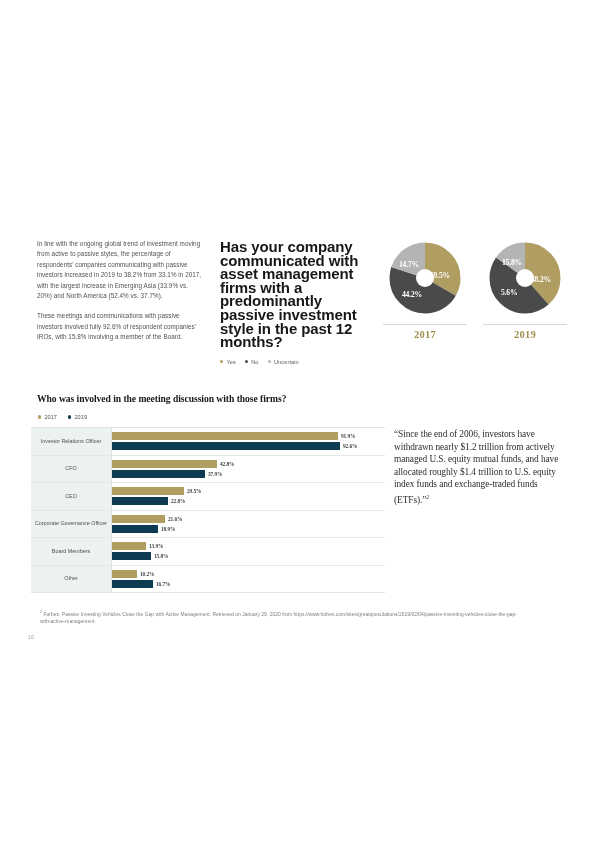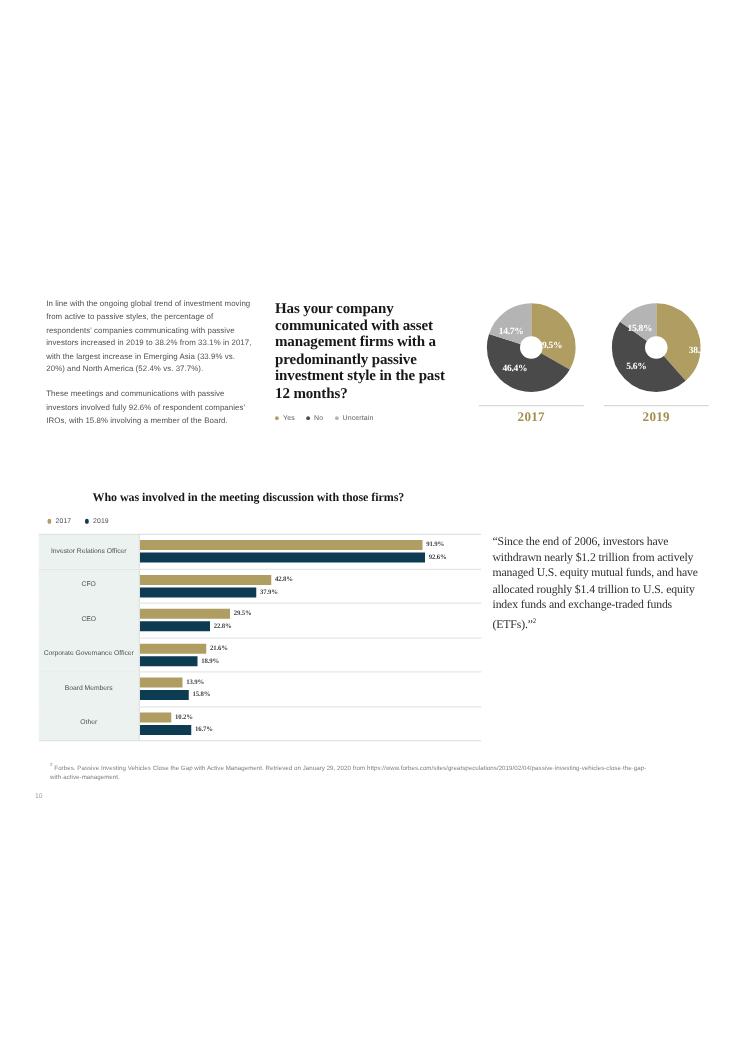--- a/index.html
+++ b/index.html
@@ -36,23 +36,23 @@
   .intro p { margin: 0 0 10px 0; }
 
   
   .question {
     position: absolute;
     left: 220px;
     top: 240px;
     width: 145px;
   }
   .question-title {
-    font-family: Liberation Serif, serif;
+    font-family: Liberation Sans, sans-serif;
     font-weight: bold;
-    font-size: 12px;
+    font-size: 15px;
     line-height: 13.6px;
     color: #16181a;
     letter-spacing: -0.1px;
   }
   .legend-row {
     display: flex;
     align-items: center;
     gap: 9px;
     margin-top: 10px;
   }
@@ -113,21 +113,20 @@
   
   .section-title {
     position: absolute;
     left: 37px;
     top: 393px;
     font-family: "Liberation Serif", serif;
     font-weight: bold;
     font-size: 9.6px;
     color: #16181a;
     letter-spacing: -0.05px;
-    margin-left: 37px;
   }
   .chart-legend {
     position: absolute;
     left: 38px;
     top: 414px;
     display: flex;
     gap: 11px;
   }
   .chart-legend .legend-item { font-size: 5.5px; color: #4d5156; }
 
@@ -258,39 +257,39 @@
       <svg width="78" height="78" viewBox="0 0 78 78">
 
         <circle r="19.5" cx="39" cy="39" fill="transparent" stroke="#b09d62" stroke-width="32" stroke-dasharray="40.55 82.01" transform="rotate(-90 39 39)"></circle>
 
         <circle r="19.5" cx="39" cy="39" fill="transparent" stroke="#4a4a4a" stroke-width="32" stroke-dasharray="56.85 65.71" stroke-dashoffset="-40.55" transform="rotate(-90 39 39)"></circle>
 
         <circle r="19.5" cx="39" cy="39" fill="transparent" stroke="#b4b4b4" stroke-width="32" stroke-dasharray="25.11 97.45" stroke-dashoffset="-97.40" transform="rotate(-90 39 39)"></circle>
         <circle r="9" cx="39" cy="39" fill="#ffffff"></circle>
       </svg>
       <span class="donut-label" style="left:44px; top:32px;">69.5%</span>
-      <span class="donut-label" style="left:16px; top:51px;">46.4%</span>
+      <span class="donut-label" style="left:16px; top:51px;">44.2%</span>
       <span class="donut-label" style="left:13px; top:21px;">14.7%</span>
     </div>
     <div class="donut-rule"></div>
     <div class="donut-year">2017</div>
   </div>
 
   <div class="donut-wrap d2019">
     <div class="donut">
       <svg width="78" height="78" viewBox="0 0 78 78">
 
         <circle r="19.5" cx="39" cy="39" fill="transparent" stroke="#b09d62" stroke-width="32" stroke-dasharray="46.80 75.76" transform="rotate(-90 39 39)"></circle>
 
         <circle r="19.5" cx="39" cy="39" fill="transparent" stroke="#4a4a4a" stroke-width="32" stroke-dasharray="56.48 66.08" stroke-dashoffset="-46.80" transform="rotate(-90 39 39)"></circle>
 
         <circle r="19.5" cx="39" cy="39" fill="transparent" stroke="#b4b4b4" stroke-width="32" stroke-dasharray="19.36 103.20" stroke-dashoffset="-103.28" transform="rotate(-90 39 39)"></circle>
         <circle r="9" cx="39" cy="39" fill="#ffffff"></circle>
       </svg>
-      <span class="donut-label" style="left:45px; top:36px;margin-left:20px;">38.2%</span>
+      <span class="donut-label" style="left:45px; top:36px;">38.2%</span>
       <span class="donut-label" style="left:15px; top:49px;">5.6%</span>
       <span class="donut-label" style="left:16px; top:19px;">15.8%</span>
     </div>
     <div class="donut-rule"></div>
     <div class="donut-year">2019</div>
   </div>
 
   <div class="section-title">Who was involved in the meeting discussion with those firms?</div>
   <div class="chart-legend">
     <span class="legend-item">

